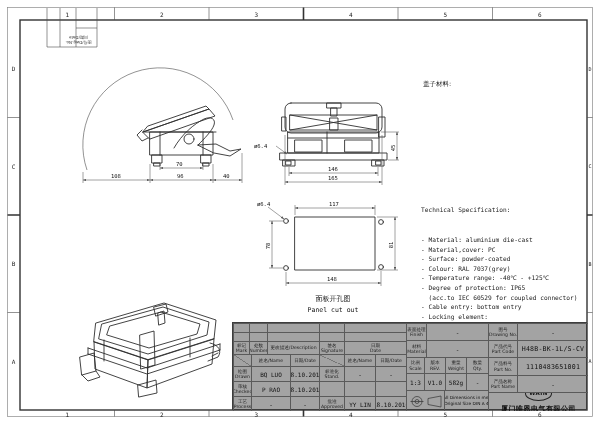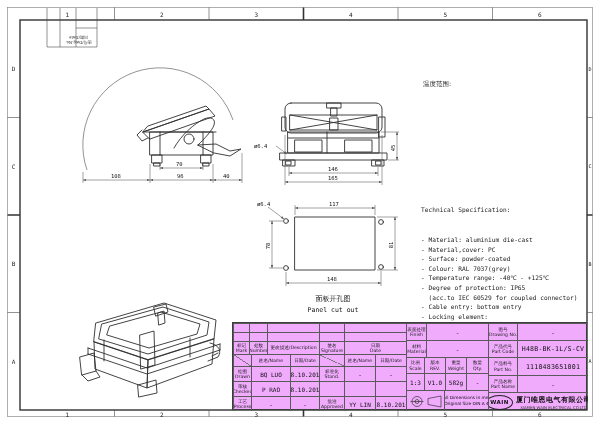--- a/index.html
+++ b/index.html
@@ -14,21 +14,21 @@
   svg .thin{stroke:#4a4a4a;fill:none;stroke-width:0.6;}
   svg .dim{stroke:#555;fill:none;stroke-width:0.55;}
   svg text{font-family:"DejaVu Sans Mono",monospace;font-size:5.5px;fill:#111;stroke:none;}
   
   .spec{position:absolute;white-space:pre;color:#1c1c1c;}
   #specs-zh{left:423px;top:61px;font:6.5px/9.7px "DejaVu Sans",sans-serif;}
   #specs-en{left:421px;top:186px;font:6.2px/9.6px "DejaVu Sans Mono",monospace;}
   .spec .ttl{margin-bottom:1px;}
   
   #tb{position:absolute;left:232px;top:322px;width:355px;height:88px;
-      border:1px solid #3d3d3d;box-sizing:border-box;background:#f0abfc;padding-left:20px;}
+      border:1px solid #3d3d3d;box-sizing:border-box;background:#a3a3a3;padding-left:20px;}
   #tb .c{position:absolute;border-left:1px solid #5a5a5a;border-top:1px solid #5a5a5a;
          box-sizing:border-box;display:flex;flex-direction:column;align-items:center;
          justify-content:center;text-align:center;overflow:hidden;white-space:pre;}
   #tb .lb{font-size:4.6px;line-height:1.12;color:#222;}
   #tb .vl{font-size:6px;font-family:"DejaVu Sans Mono",monospace;color:#111;}
   #tb .big{font-size:6.6px;letter-spacing:0.2px;}
   #tb .diag{background:linear-gradient(to right top,transparent calc(50% - 0.4px),
             #777 calc(50% - 0.4px),#777 calc(50% + 0.4px),transparent calc(50% + 0.4px));}
   .oval{width:25px;height:13px;border:1.2px solid #222;border-radius:50%;
         display:flex;align-items:center;justify-content:center;
@@ -211,21 +211,21 @@
       <path d="M38,64 L52,60 L54,78 L40,82 Z"></path>
       <path d="M40,82 L46,88 L58,84 L54,78"></path>
       <path d="M96,92 L114,87 L115,100 L97,104 Z"></path>
       <path d="M168,50 C177,52 180,58 176,64 L166,68 M170,63 L176,60"></path>
       <path d="M98,42 L112,38 L113,72 L99,76 Z"></path>
       <path d="M62,47 L62,68 M148,45 L148,64"></path>
     </g>
   </svg>
 
   <div class="spec" id="specs-zh">
-    <div class="ttl">温度范围:</div>
+    <div class="ttl">盖子材料:</div>
   </div>
   <div class="spec" id="specs-en">
     <div class="ttl">Technical Specification:</div>
     <div>- Material: aluminium die-cast
 - Material,cover: PC
 - Surface: powder-coated
 - Colour: RAL 7037(grey)
 - Temperature range: -40℃ - +125℃
 - Degree of protection: IP65
   (acc.to IEC 60529 for coupled connector)
@@ -331,21 +331,21 @@
     <div class="c lb" style="left:255px;top:17px;width:29px;height:17px">产品代号
 Part Code</div>
     <div class="c vl big" style="left:284px;top:17px;width:71px;height:17px">H48B-BK-1L/S-CV</div>
     <div class="c lb" style="left:255px;top:34px;width:29px;height:18px">产品料号
 Part No.</div>
     <div class="c vl big" style="left:284px;top:34px;width:71px;height:18px">1110483651001</div>
     <div class="c lb" style="left:255px;top:52px;width:29px;height:17px">产品名称
 Part Name</div>
     <div class="c vl" style="left:284px;top:52px;width:71px;height:17px">-</div>
 
-    <div class="c" style="left:255px;top:69px;width:100px;height:19px;flex-direction:row;gap:3px">
+    <div class="c" style="left:255px;top:69px;width:100px;height:19px;flex-direction:column;gap:3px">
       <div class="oval">WAIN</div>
       <div style="display:flex;flex-direction:column;align-items:center">
         <div style="font-size:7px;font-weight:bold;letter-spacing:0.5px">厦门唯恩电气有限公司</div>
         <div style="font-size:3.9px;color:#333">XIAMEN WAIN ELECTRICAL CO.LTD</div>
       </div>
     </div>
   </div>
 </div>
 
 </body></html>

